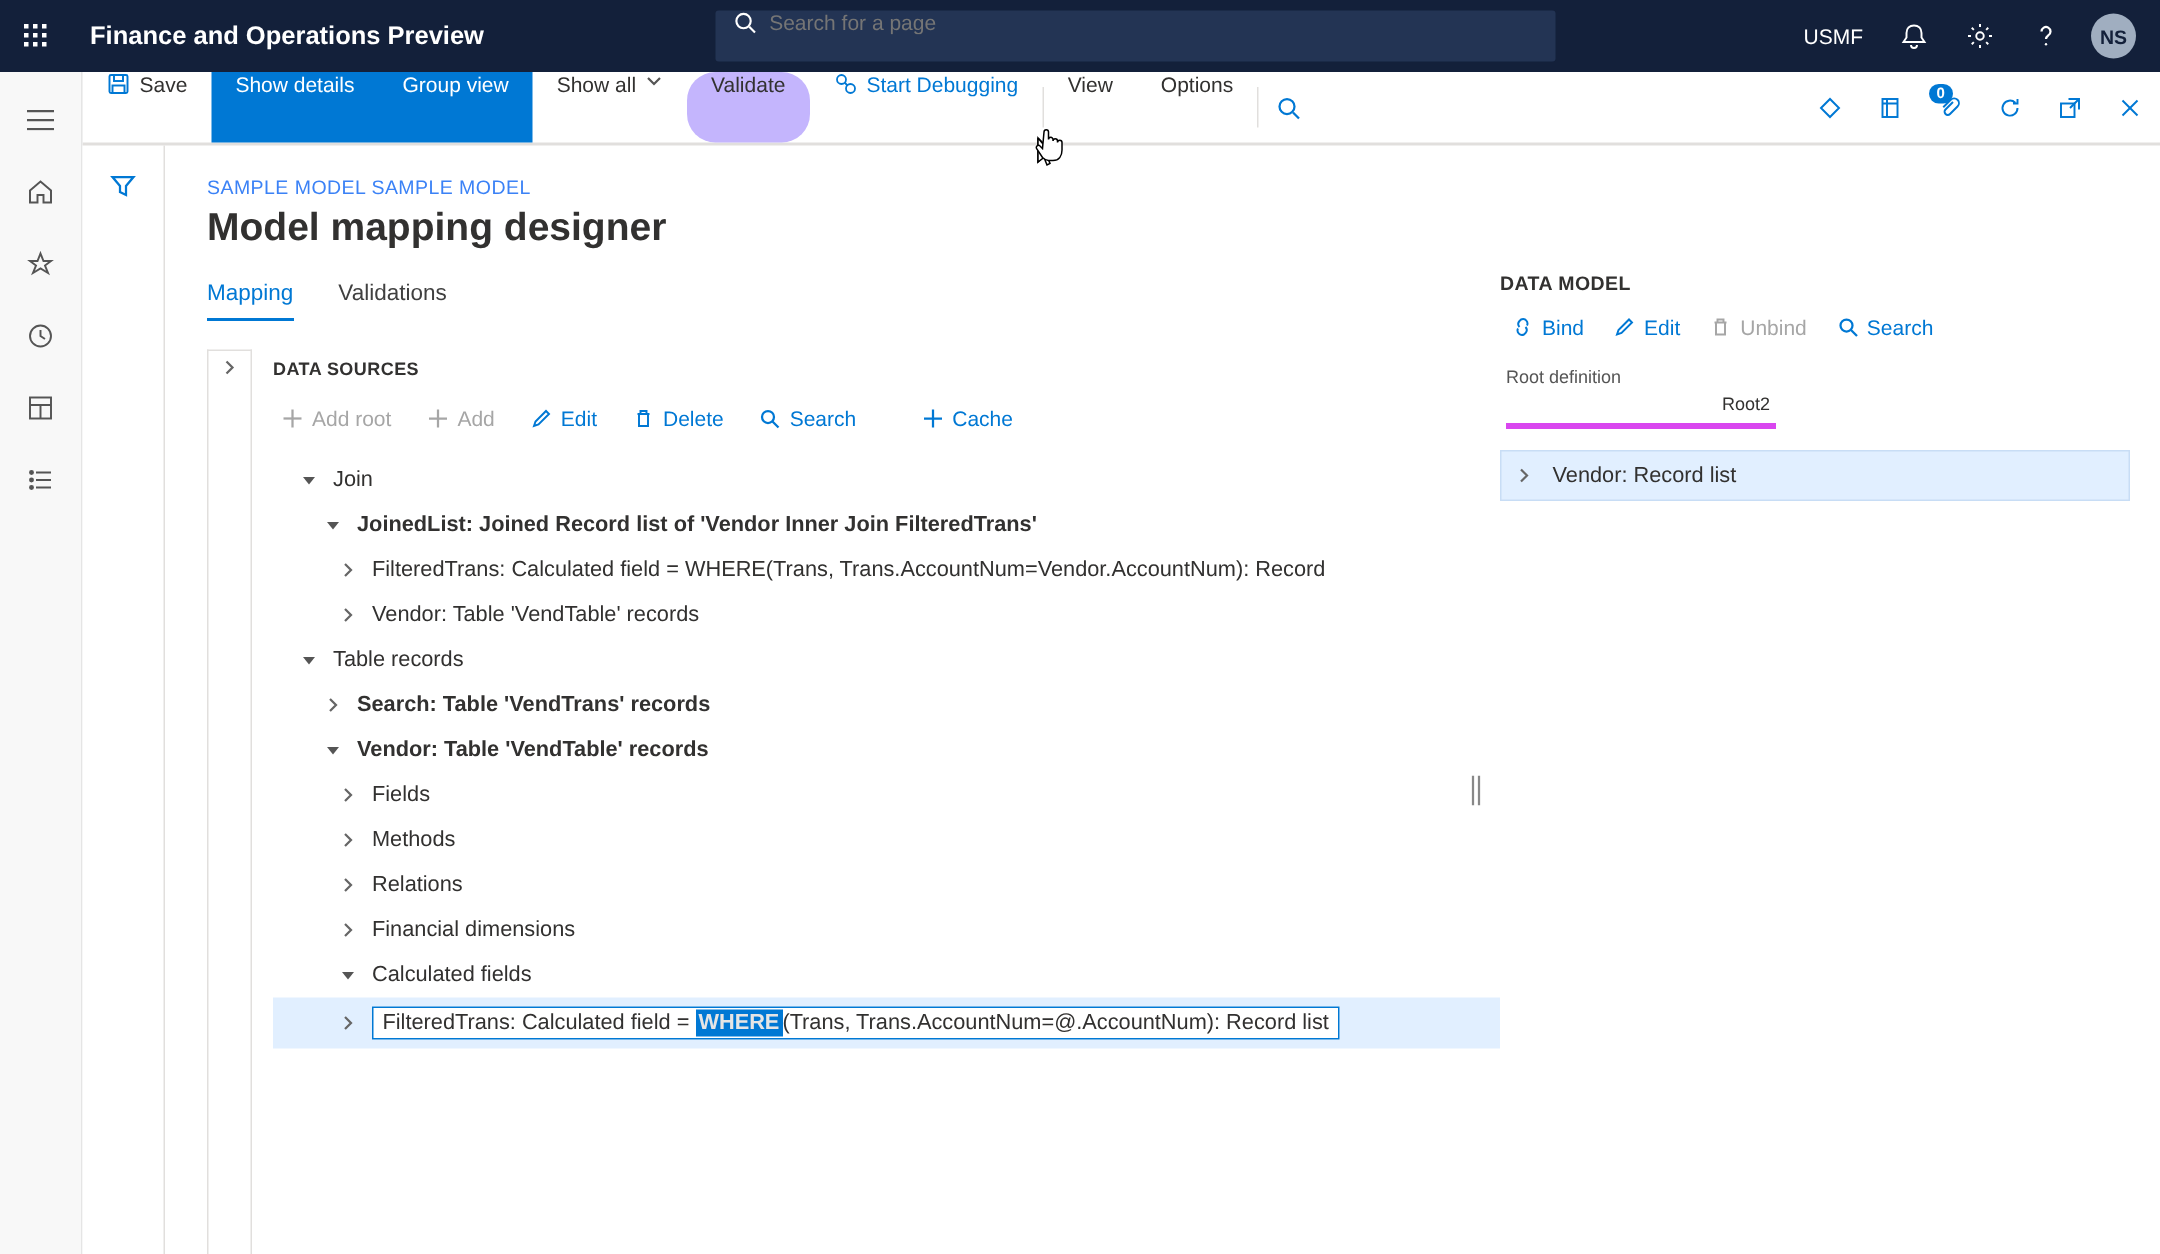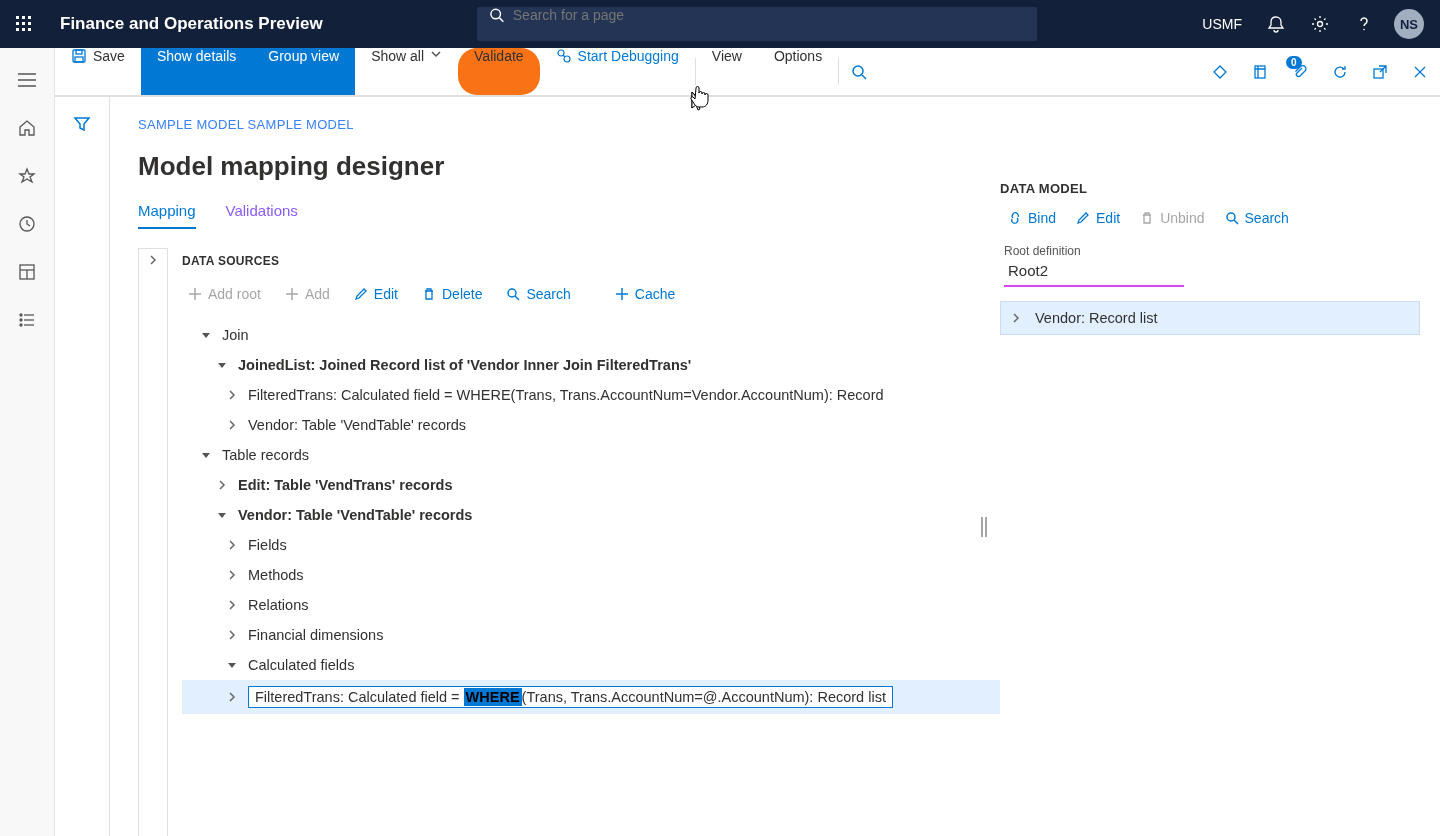--- a/index.html
+++ b/index.html
@@ -16,75 +16,75 @@
 .topbar .right-item { width: 40px; height: 48px; display: flex; align-items: center; justify-content: center; color: #fff; }
 .topbar .company { font-size: 14px; padding: 0 10px; }
 .avatar { width: 30px; height: 30px; border-radius: 50%; background: #a0aec0; color: #13203a; display: flex; align-items: center; justify-content: center; font-size: 13px; font-weight: 600; margin: 0 6px; }
 
 
 .cmdbar { height: 48px; background: #fff; border-bottom: 1px solid #e1dfdd; display: flex; align-items: stretch; margin-left: 55px; }
 .cmdbar .btn { display: flex; align-items: flex-start; padding: 0 16px; font-size: 14px; color: #323130; cursor: pointer; gap: 6px; border: none; background: transparent; }
 .cmdbar .btn.save svg { color: #0078d4; }
 .cmdbar .btn.primary { background: #0078d4; color: #fff; }
 .cmdbar .btn.link { color: #0078d4; }
-.cmdbar .btn.hovered { background: #f97316; border-radius: 19px; }
+.cmdbar .btn.hovered { background: #c4b5fd; border-radius: 19px; }
 .cmdbar .sep { width: 1px; background: #e1dfdd; margin: 10px 0; }
 .cmdbar .spacer { flex: 1; }
 .cmdbar .icon-btn { width: 40px; display: flex; align-items: center; justify-content: center; color: #0078d4; position: relative; }
 .badge { position: absolute; top: 8px; left: 6px; background: #0078d4; color: #fff; border-radius: 8px; font-size: 10px; padding: 1px 5px; font-weight: 600; }
 .cursor { position: absolute; left: 688px; top: 90px; z-index: 100; pointer-events: none; }
 
 
 .leftrail { position: absolute; left: 0; top: 48px; width: 55px; bottom: 0; background: #f8f8f8; border-right: 1px solid #e5e5e5; display: flex; flex-direction: column; align-items: center; padding-top: 12px; gap: 8px; }
 .leftrail .rail-item { width: 55px; height: 40px; display: flex; align-items: center; justify-content: center; color: #555; }
 
 
 .page { position: absolute; left: 55px; top: 96px; right: 0; bottom: 0; display: flex; background: #fff; border-top: 1px solid #e1dfdd; }
 
 
 .filter-col { width: 55px; border-right: 1px solid #e1dfdd; display: flex; justify-content: center; padding-top: 18px; color: #0078d4; }
 
 
 .main-col { flex: 1; display: flex; flex-direction: column; padding: 20px 0 0 28px; min-width: 0; }
 .breadcrumb { font-size: 13px; color: #3b82f6; letter-spacing: 0.3px; }
-.page-title { font-size: 26px; font-weight: 600; margin-top: 19px; }
+.page-title { font-size: 26px; font-weight: 600; margin-top: 4px; }
 .tabs { display: flex; gap: 30px; margin-top: 20px; border-bottom: 1px solid transparent; }
-.tab { font-size: 15px; padding-bottom: 8px; color: #8b5cf6; cursor: pointer; }
+.tab { font-size: 15px; padding-bottom: 8px; color: #404040; cursor: pointer; }
 .tab.active { color: #0078d4; border-bottom: 2px solid #0078d4; font-weight: 400; }
 
 
 .ds-panel { flex: 1; display: flex; margin-top: 18px; }
 .ds-expand-strip { width: 30px; border: 1px solid #e1dfdd; border-bottom: none; display: flex; justify-content: center; padding-top: 6px; color: #666; background: #fff; }
 .ds-content { flex: 1; padding-left: 14px; }
 .ds-header { font-size: 12px; font-weight: 700; letter-spacing: 0.3px; padding: 6px 0 14px; }
 .ds-toolbar { display: flex; gap: 24px; padding: 4px 0 12px 6px; }
 .ds-tool { display: flex; align-items: center; gap: 6px; color: #0078d4; cursor: pointer; font-size: 14px; }
 .ds-tool.disabled { color: #a6a6a6; cursor: default; }
 
 .tree { padding-top: 6px; }
 .tree-row { display: flex; align-items: center; padding: 6px 0; font-size: 14.5px; min-height: 30px; }
 .tree-caret { width: 16px; display: inline-flex; justify-content: center; color: #555; margin-right: 8px; }
 .bold { font-weight: 600; }
 .tree-row.selected { background: #e1efff; }
 .tree-row.selected .node-text { border: 1px solid #0078d4; background: #fff; padding: 2px 6px; }
-.hl { background: #0078d4; color: #000000; font-weight: 600; padding: 1px 2px; }
+.hl { background: #0078d4; color: #e5e5e5; font-weight: 600; padding: 1px 2px; }
 .ind-0 { padding-left: 16px; }
 .ind-1 { padding-left: 32px; }
 .ind-2 { padding-left: 42px; }
 .ind-3 { padding-left: 42px; }
 .ind-4 { padding-left: 42px; }
 
 
 .right-col { width: 440px; padding: 84px 20px 0 0; position: relative; }
 .dm-header { font-size: 13px; font-weight: 700; letter-spacing: 0.3px; }
 .dm-toolbar { display: flex; align-items: center; gap: 20px; padding: 14px 0 12px 8px; }
 .dm-tool { display: flex; align-items: center; gap: 6px; color: #0078d4; font-size: 14px; cursor: pointer; }
 .dm-tool.disabled { color: #a6a6a6; }
 .field-label { font-size: 12px; color: #555; margin-top: 6px; margin-left: 4px; }
-.field-value { font-size: 15px; padding: 4px 4px 6px; border-bottom: 2px solid #d946ef; width: 180px; margin-left: 4px; }
+.field-value { font-size: 12px; padding: 4px 4px 6px; border-bottom: 4px solid #d946ef; width: 180px; margin-left: 4px; text-align: right; }
 .dm-tree-row { display: flex; align-items: center; background: #e1efff; border: 1px solid #c8ddf5; padding: 8px 10px; margin-top: 14px; font-size: 14.5px; gap: 14px; }
 .right-expand-handle { position: absolute; left: -20px; top: 420px; color: #888; }
 
 svg { display: block; }
 </style>
 </head>
 <body>
 
 <div class="topbar">
   <div class="waffle">
@@ -365,21 +365,21 @@
                 </svg>
               </span>
             <span>Table records</span>
           </div>
           <div class="tree-row ind-1">
             <span class="tree-caret">
                 <svg width="10" height="10" viewBox="0 0 10 10" fill="none" stroke="#666" stroke-width="1.5">
                   <path d="M3 1 l4 4 l-4 4"></path>
                 </svg>
               </span>
-            <span class="bold">Edit: Table 'VendTrans' records</span>
+            <span class="bold">Search: Table 'VendTrans' records</span>
           </div>
           <div class="tree-row ind-1">
             <span class="tree-caret">
                 <svg width="10" height="10" viewBox="0 0 10 10" fill="#555">
                   <path d="M1 3 h8 l-4 5 z"></path>
                 </svg>
               </span>
             <span class="bold">Vendor: Table 'VendTable' records</span>
           </div>
           <div class="tree-row ind-3">

